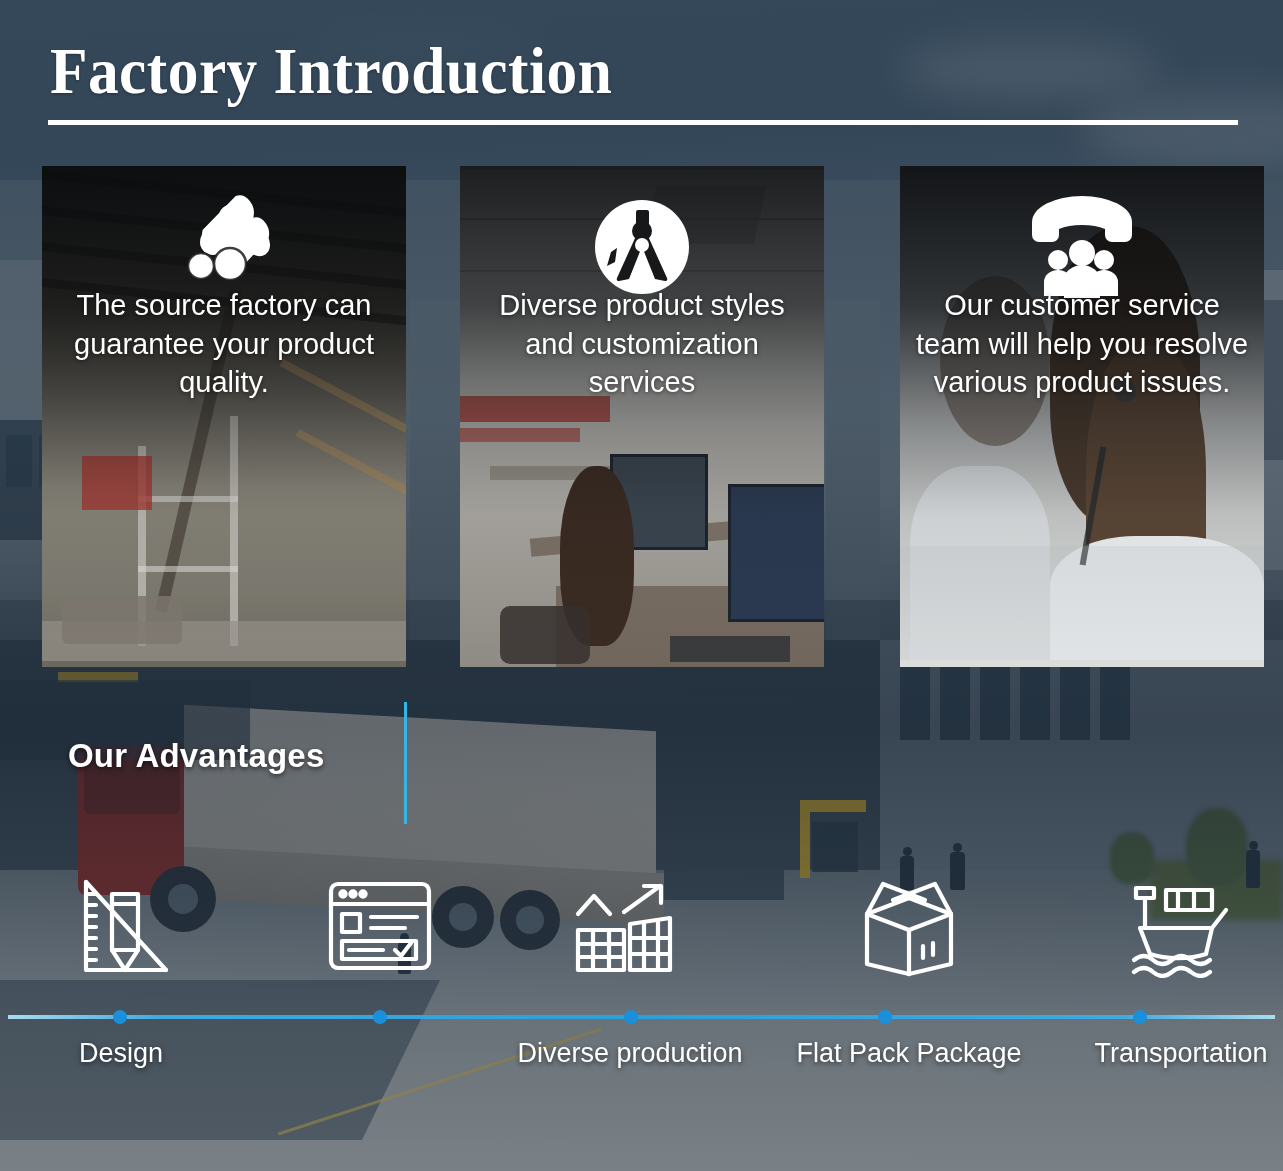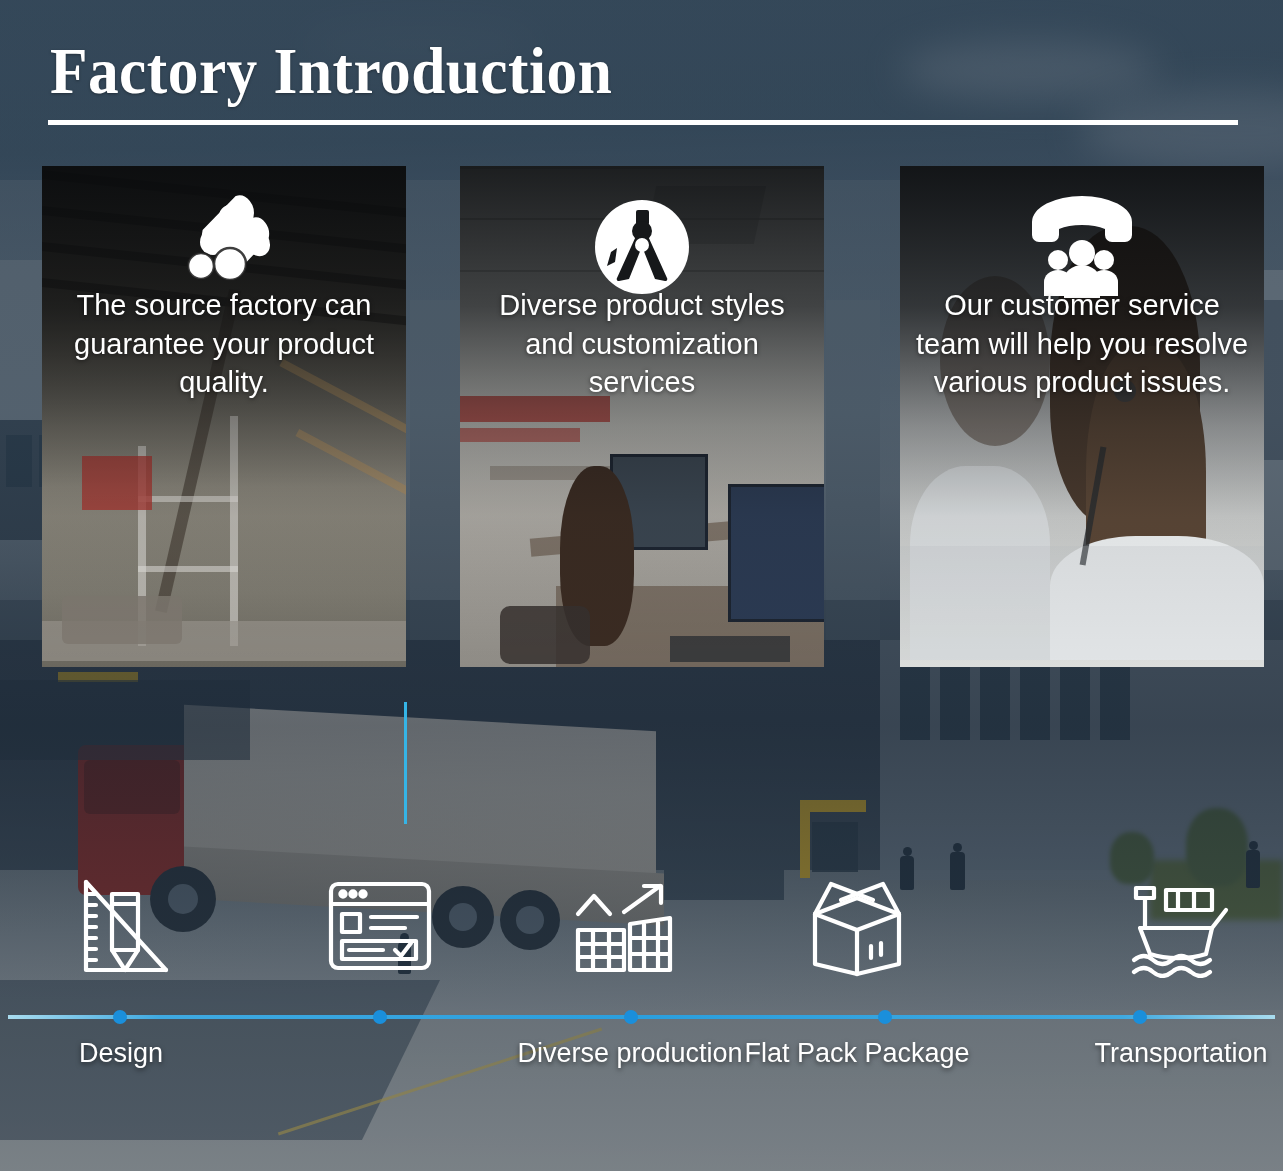--- a/index.html
+++ b/index.html
@@ -307,20 +307,21 @@
               <path d="M0 58 v-18 a18 15 0 0 1 36 0 v18 Z"></path>
             </g>
           </g>
         </svg>
       </div>
       <div class="card-text">Our customer service team will help you resolve various product issues.</div>
     </div>
   </div>
 
   <div class="adv">
+    <div class="adv-title">Our Advantages</div>
     <div class="adv-bar"></div>
   </div>
 
   <div class="proc">
 
     <div class="step" style="left:-4px;">
       <div class="step-icon">
         <svg width="102" height="104" viewBox="0 0 102 104">
           <g fill="none" stroke="#ffffff" stroke-width="4.2" stroke-linejoin="round" stroke-linecap="round">
             <path d="M16 8 V96 H96"></path>
@@ -364,21 +365,21 @@
             <path d="M6 56 h46 v40 H6 Z"></path>
             <path d="M58 50 L98 44 V96 H58 Z"></path>
             <path d="M6 70 h46 M6 83 h46 M21 56 v40 M37 56 v40"></path>
             <path d="M58 64 h40 M58 80 h40 M72 50.5 v45.5 M86 48.5 v47.5"></path>
           </g>
         </svg>
       </div>
       <div class="step-label">Diverse production</div>
     </div>
 
-    <div class="step" style="left:732px;">
+    <div class="step" style="left:784px;">
       <div class="step-icon">
         <svg width="112" height="104" viewBox="0 0 112 104">
           <g fill="none" stroke="#ffffff" stroke-width="4.2" stroke-linejoin="round" stroke-linecap="round">
             <path d="M14 40 L56 24 L98 40 L56 56 Z"></path>
             <path d="M14 40 V90 L56 100 V56"></path>
             <path d="M98 40 V90 L56 100"></path>
             <path d="M14 40 L30 10 L72 26"></path>
             <path d="M98 40 L82 10 L40 26"></path>
             <path d="M70 72 v12 M80 69 v12"></path>
           </g>

